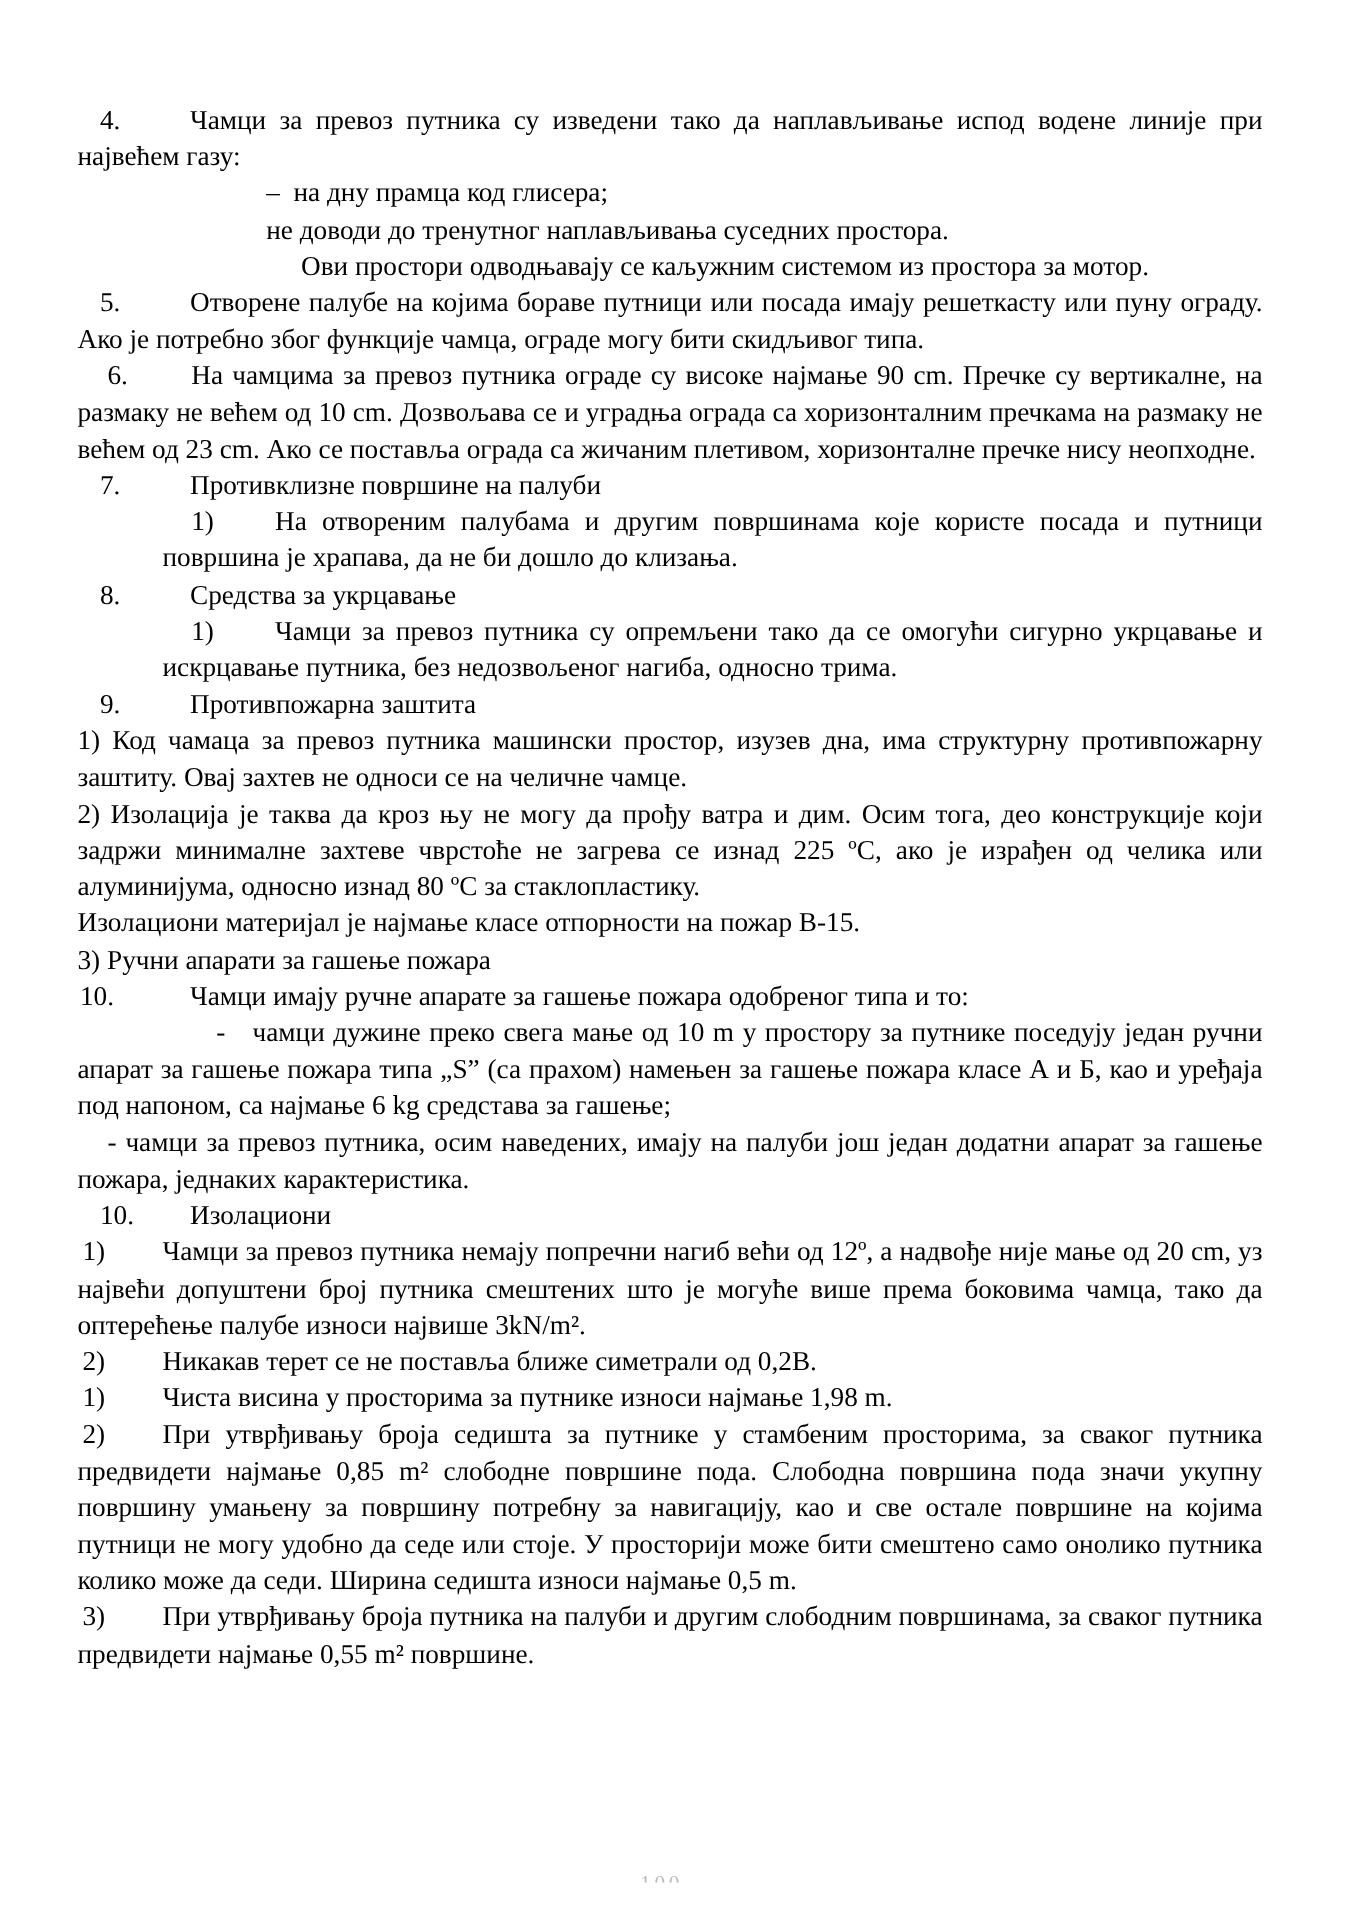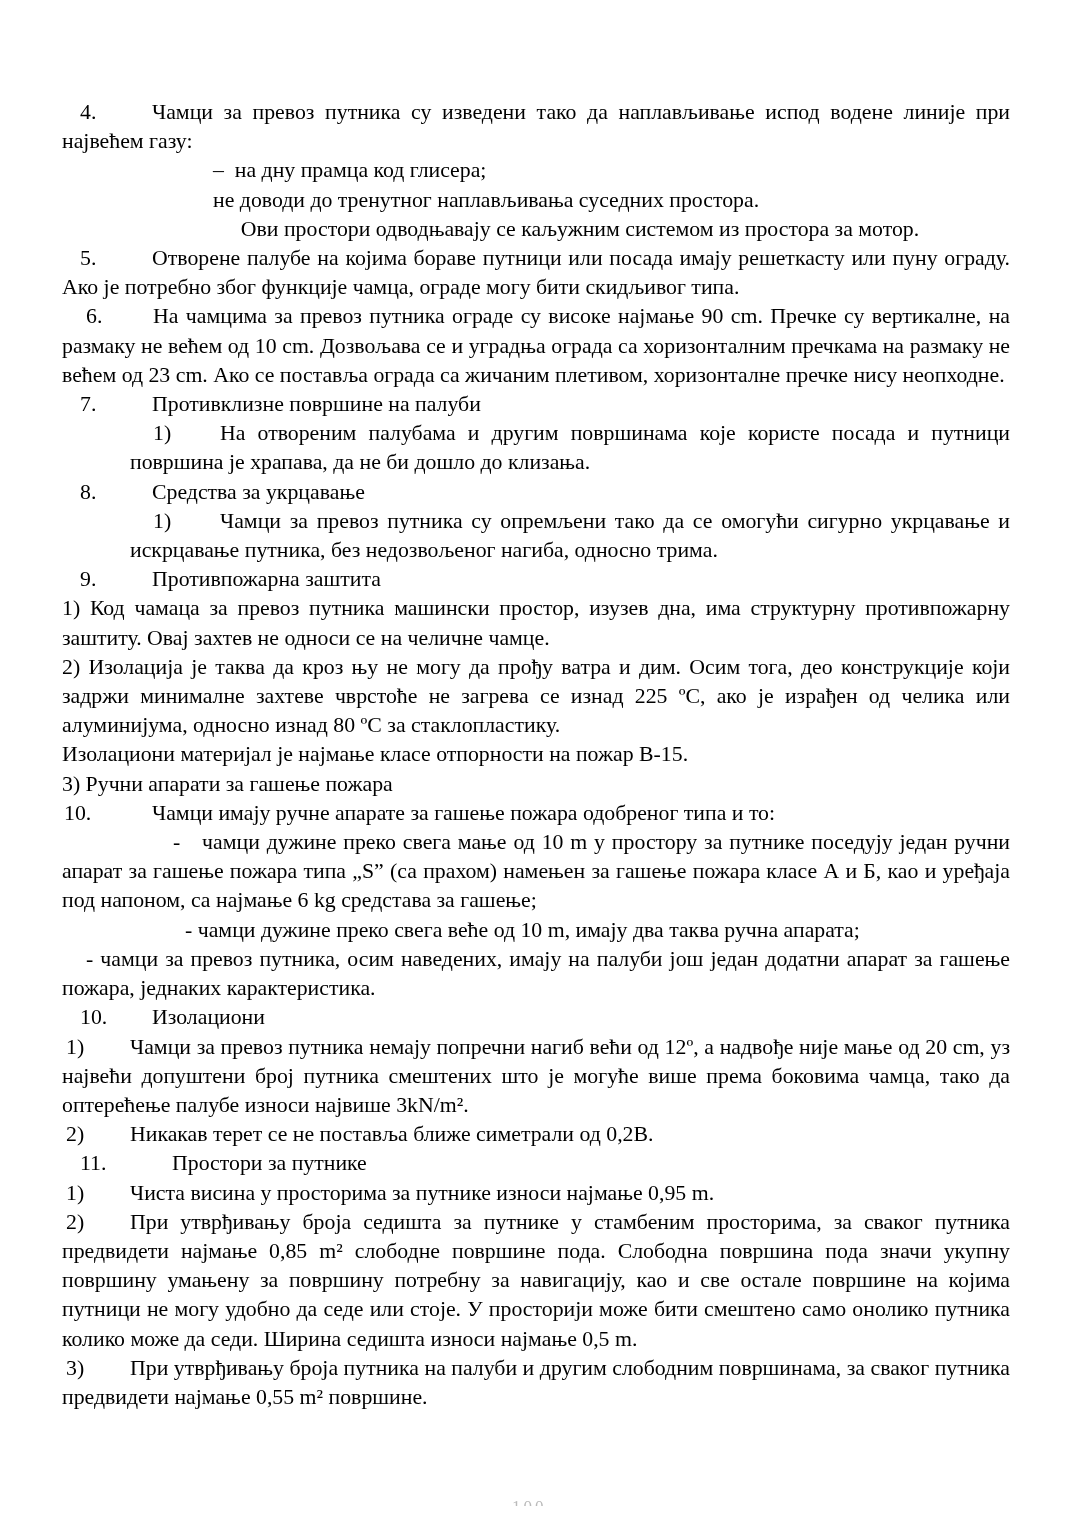--- a/index.html
+++ b/index.html
@@ -3,21 +3,21 @@
 <meta charset="utf-8">
 <style>
   html,body{margin:0;padding:0;}
   body{
     width:1090px;height:1530px;background:#ffffff;position:relative;
     font-family:"Liberation Serif","DejaVu Serif",serif;
     font-size:21.8px;line-height:29.2px;color:#000;
     overflow:hidden;
     -webkit-font-smoothing:antialiased;
   }
-  .page{position:absolute;left:62px;top:98px;width:948px;}
+  .page{position:absolute;left:62px;top:82px;width:948px;}
   p{margin:0;text-align:justify;}
   
   p.item{text-indent:18px;}
   p.item .num{display:inline-block;width:72px;text-indent:0;}
   p.item6{text-indent:24px;}
   p.item6 .num{display:inline-block;width:67px;text-indent:0;}
   p.item10a{text-indent:2px;}
   p.item10a .num{display:inline-block;width:88px;text-indent:0;}
   p.item11{text-indent:18px;}
   p.item11 .num{display:inline-block;width:92px;text-indent:0;}
@@ -68,32 +68,30 @@
   <p class="item"><span class="num">9.</span><span>Противпожарна заштита</span></p>
 
   <p class="blk">1) Код чамаца за превоз путника машински простор, изузев дна, има структурну противпожарну заштиту. Овај захтев не односи се на челичне чамце.</p>
   <p class="blk">2) Изолација је таква да кроз њу не могу да прођу ватра и дим. Осим тога, део конструкције који задржи минималне захтеве чврстоће не загрева се изнад 225 ºC, ако је израђен од челика или алуминијума, односно изнад 80 ºC за стаклопластику.</p>
   <p class="blk">Изолациони материјал је најмање класе отпорности на пожар B-15.</p>
   <p class="blk">3) Ручни апарати за гашење пожара</p>
 
   <p class="item10a"><span class="num">10.</span><span>Чамци имају ручне апарате за гашење пожара одобреног типа и то:</span></p>
 
   <p class="hang1">-  чамци дужине преко свега мање од 10 m у простору за путнике поседују један ручни апарат за гашење пожара типа „S” (са прахом) намењен за гашење пожара класе А и Б, као и уређаја под напоном, са најмање 6 kg средстава за гашење;</p>
-  <p class="line20">- чамци дужине преко свега веће од 10 m, имају два таква ручна апарата;</p>
   <p class="hang2">- чамци за превоз путника, осим наведених, имају на палуби још један додатни апарат за гашење пожара, једнаких карактеристика.</p>
 
   <p class="item"><span class="num">10.</span><span>Изолациони</span></p>
 
   <p class="blk"><span class="sn">1)</span><span>Чамци за превоз путника немају попречни нагиб већи од 12º, а надвође није мање од 20 cm, уз највећи допуштени број путника смештених што је могуће више према боковима чамца, тако да оптерећење палубе износи највише 3kN/m².</span></p>
 
   <p class="blk"><span class="sn">2)</span><span>Никакав терет се не поставља ближе симетрали од 0,2B.</span></p>
 
-  <p class="item11"><span class="num">11.</span><span>Простори за путнике</span></p>
 
-  <p class="blk"><span class="sn">1)</span><span>Чиста висина у просторима за путнике износи најмање 0,95 m.</span></p>
+  <p class="blk"><span class="sn">1)</span><span>Чиста висина у просторима за путнике износи најмање 1,98 m.</span></p>
 
   <p class="blk"><span class="sn">2)</span><span>При утврђивању броја седишта за путнике у стамбеним просторима, за сваког путника предвидети најмање 0,85 m² слободне површине пода. Слободна површина пода значи укупну површину умањену за површину потребну за навигацију, као и све остале површине на којима путници не могу удобно да седе или стоје. У просторији може бити смештено само онолико путника колико може да седи. Ширина седишта износи најмање 0,5 m.</span></p>
 
   <p class="blk"><span class="sn">3)</span><span>При утврђивању броја путника на палуби и другим слободним површинама, за сваког путника предвидети најмање 0,55 m² површине.</span></p>
 
 </div>
 
 <div class="pageno">100</div>
 
 </body></html>

